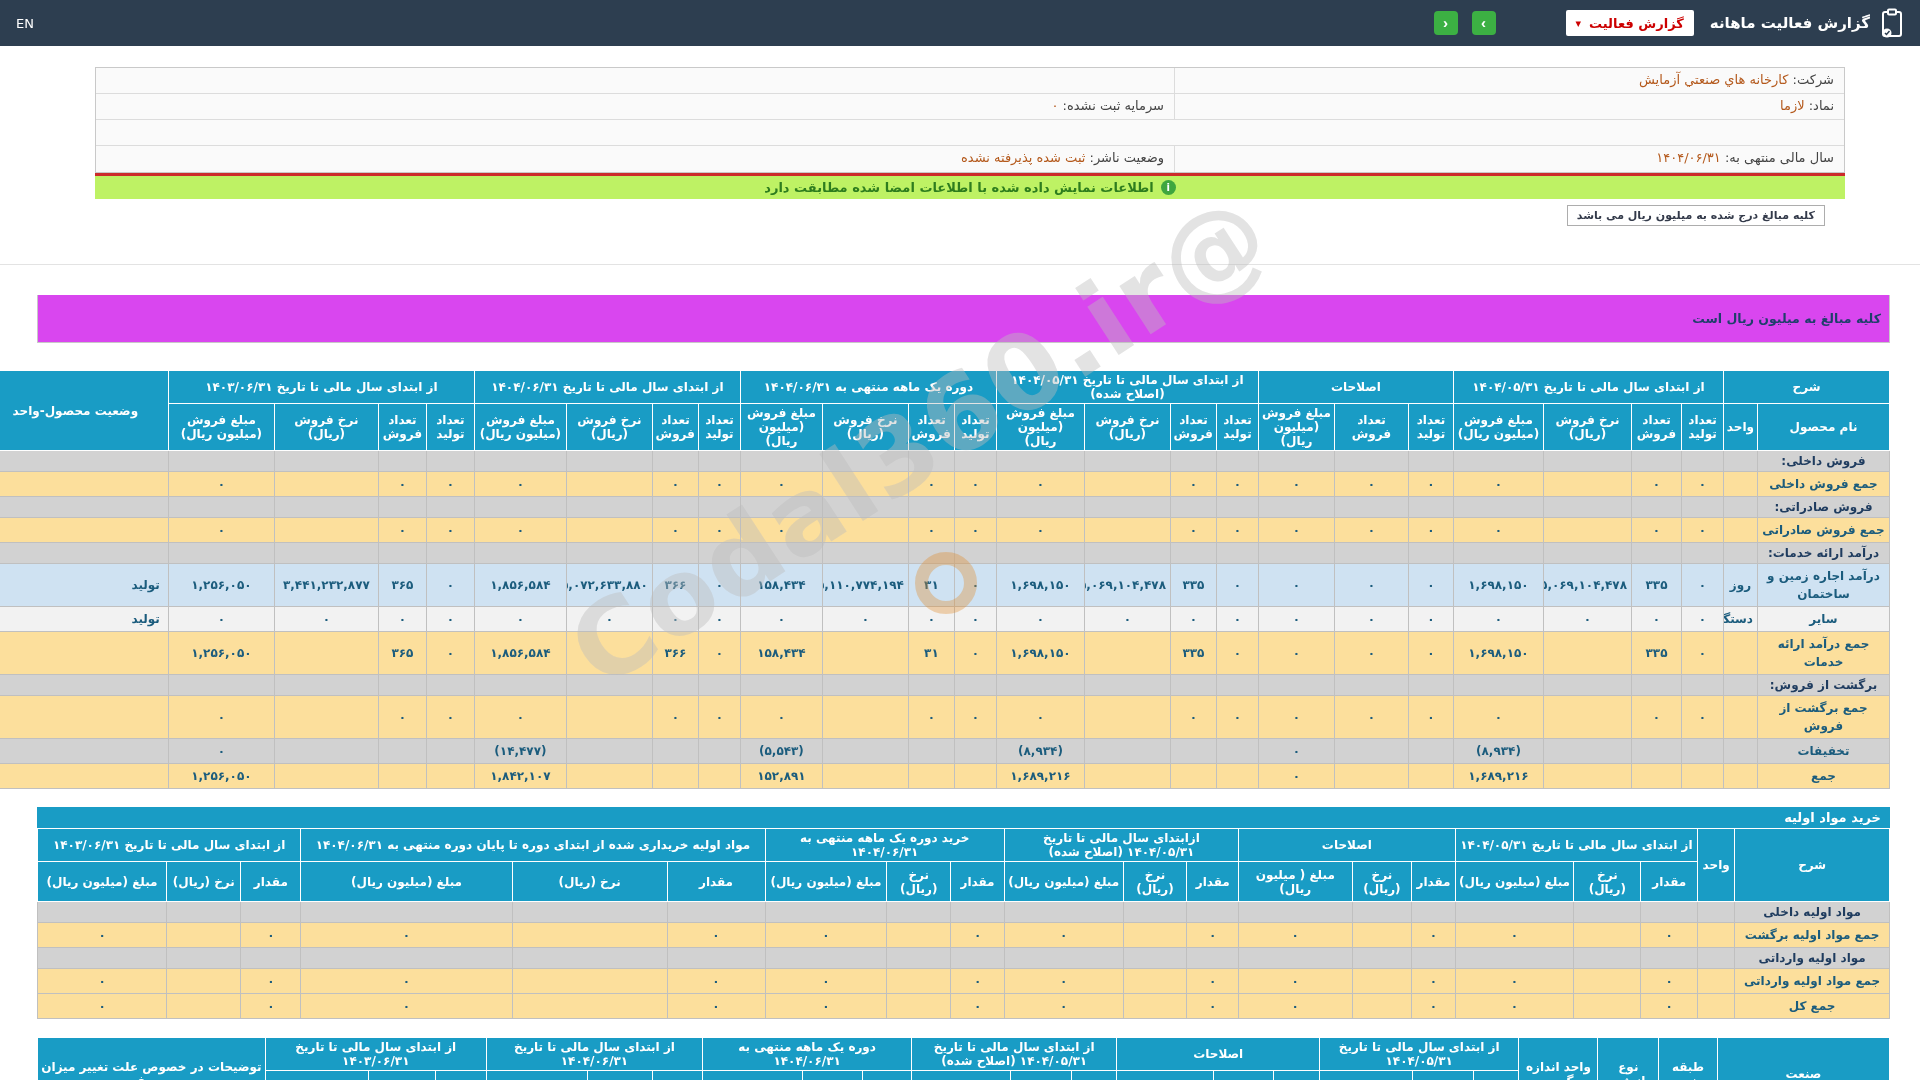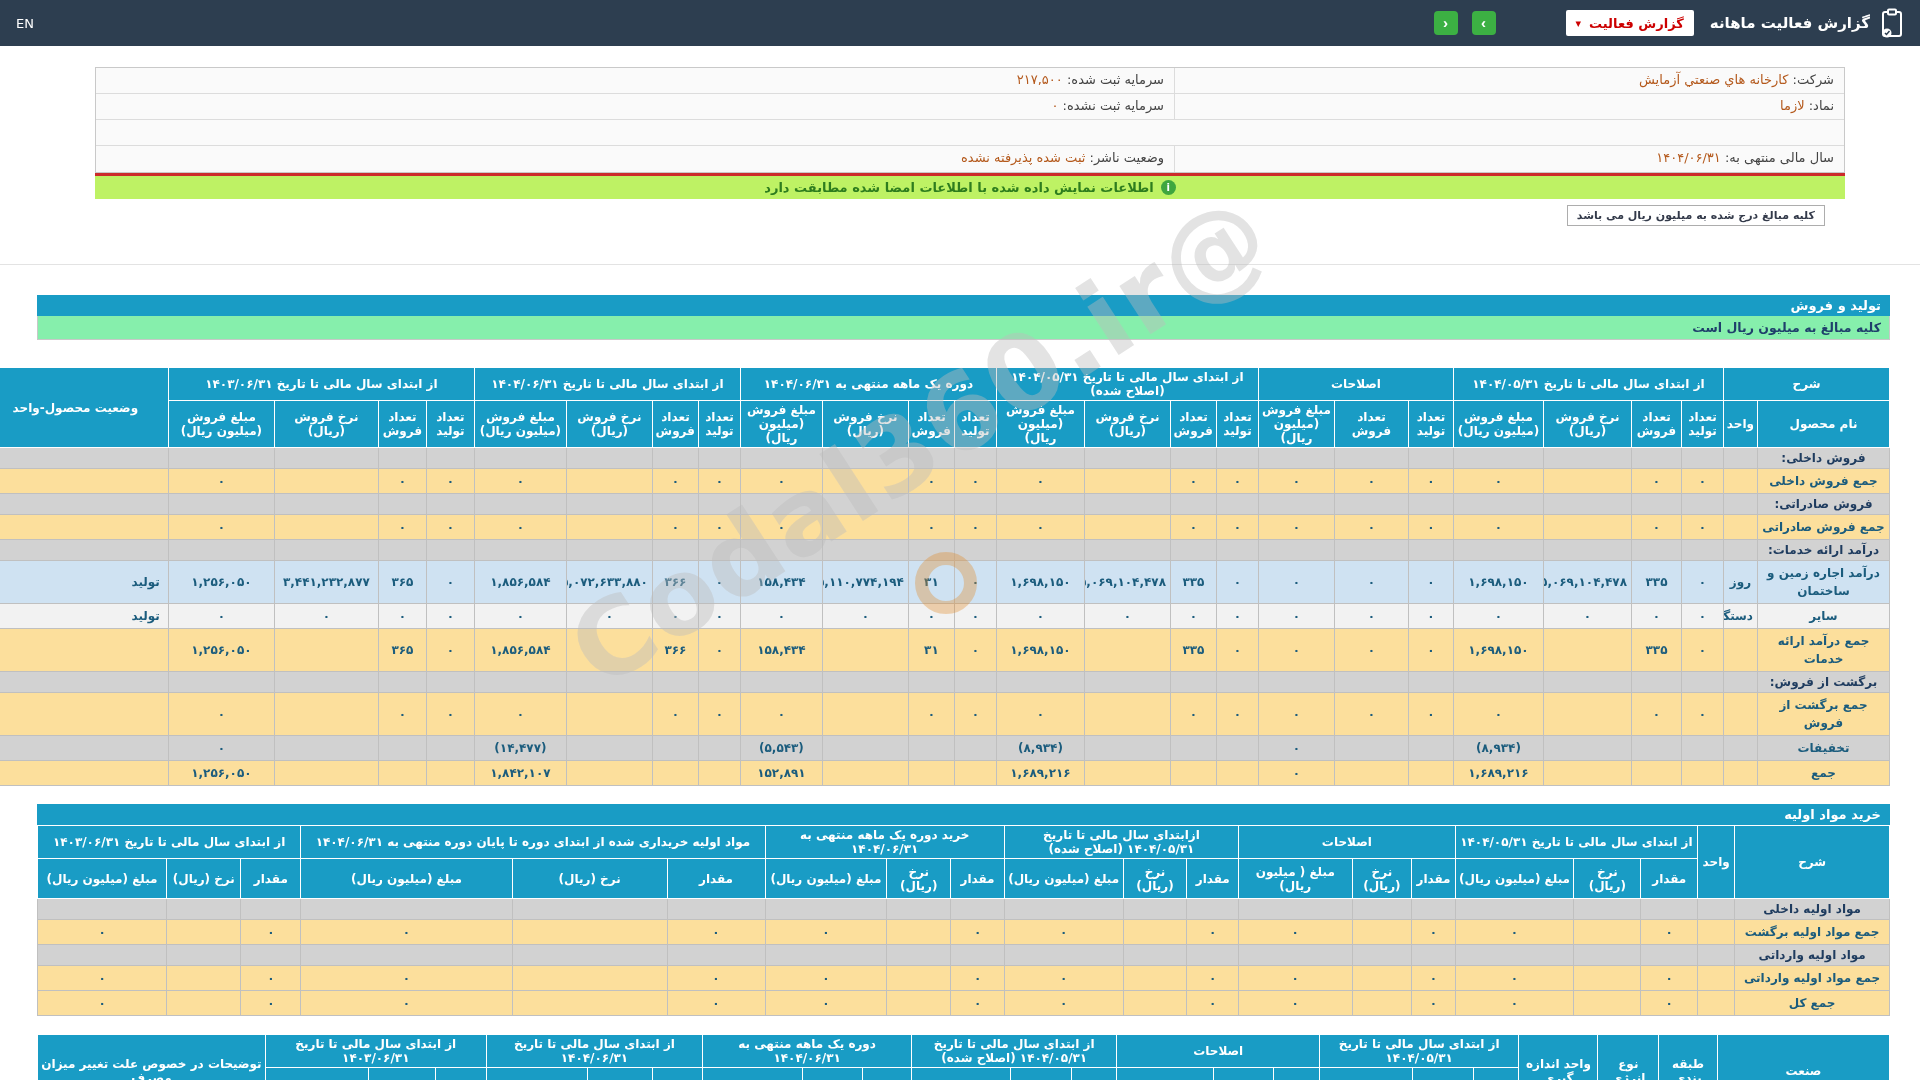--- a/index.html
+++ b/index.html
@@ -40,22 +40,22 @@
   .note-box { width:fit-content; margin:6px auto 0 0; margin-right:95px;
     border:1px solid #adadad; background:#fff; padding:3px 9px; font-size:11px;
     font-weight:bold; color:#333a4a; }
   .hr-light { border-top:1px solid #e3e3e3; margin-top:38px; }
   
   .wrap2 { margin:0 30px 0 37px; }
   .sec1 { margin-top:30px; }
   .sec  { margin-top:18px; }
   .bar { background:#199cc5; color:#fff; font-weight:bold; font-size:13px;
     padding:3px 9px; }
-  .subtitle { border:1px solid #c8c8c8; border-top:none; background:#86efac; color:#1f3f6b;
-    font-weight:bold; font-size:12.5px; padding:4px 8px; }
+  .subtitle { border:1px solid #c8c8c8; border-top:none; background:#d946ef; color:#1f3f6b;
+    font-weight:bold; font-size:12.5px; padding:16px 8px; }
   .spacer27 { height:27px; }
   
   table.grid { border-collapse:collapse; table-layout:fixed; width:100%;
     border:1px solid #9a9a9a; }
   table.grid th { background:#199cc5; color:#fff; border:1px solid #fff;
     font-size:12px; font-weight:bold; padding:2px 3px; text-align:center; }
   th.gh { height:30px; font-size:12.5px; }
   th.sh { height:40px; }
   table.grid td { border:1px solid #c0c0c0; font-size:12px; font-weight:bold;
     color:#1b5c7d; background:#fff; text-align:center; padding:3px 4px;
@@ -100,24 +100,20 @@
   <span class="lang">EN</span>
 </div>
 
 <div class="wrap1">
   <div class="info-box">
     <div class="irow">
       <div class="c1">
         <span class="ilbl">شرکت:</span>
         <span class="ival">کارخانه هاي صنعتي آزمایش</span>
       </div>
-      <div class="c2">
-        <span class="ilbl">سرمایه ثبت شده:</span>
-        <span class="ival">۲۱۷,۵۰۰</span>
-      </div>
     </div>
     <div class="irow">
       <div class="c1">
         <span class="ilbl">نماد:</span>
         <span class="ival">لازما</span>
       </div>
       <div class="c2">
         <span class="ilbl">سرمایه ثبت نشده:</span>
         <span class="ival">۰</span>
       </div>
@@ -142,21 +138,20 @@
 <div class="notice">
   <span class="i-icon"></span>
   <span class="notice-text">اطلاعات نمایش داده شده با اطلاعات امضا شده مطابقت دارد</span>
 </div>
 
 <div class="note-box">کلیه مبالغ درج شده به میلیون ریال می باشد</div>
 
 <div class="hr-light"></div>
 
 <div class="wrap2 sec1">
-  <div class="bar">تولید و فروش</div>
   <div class="subtitle">کلیه مبالغ به میلیون ریال است</div>
   <div class="spacer27"></div>
   <div class="t1">
       <table class="grid">
         <colgroup>
           <col style="width: 132px;">
           <col style="width: 34px;">
           <col style="width: 42px;">
           <col style="width: 50px;">
           <col style="width: 88px;">

